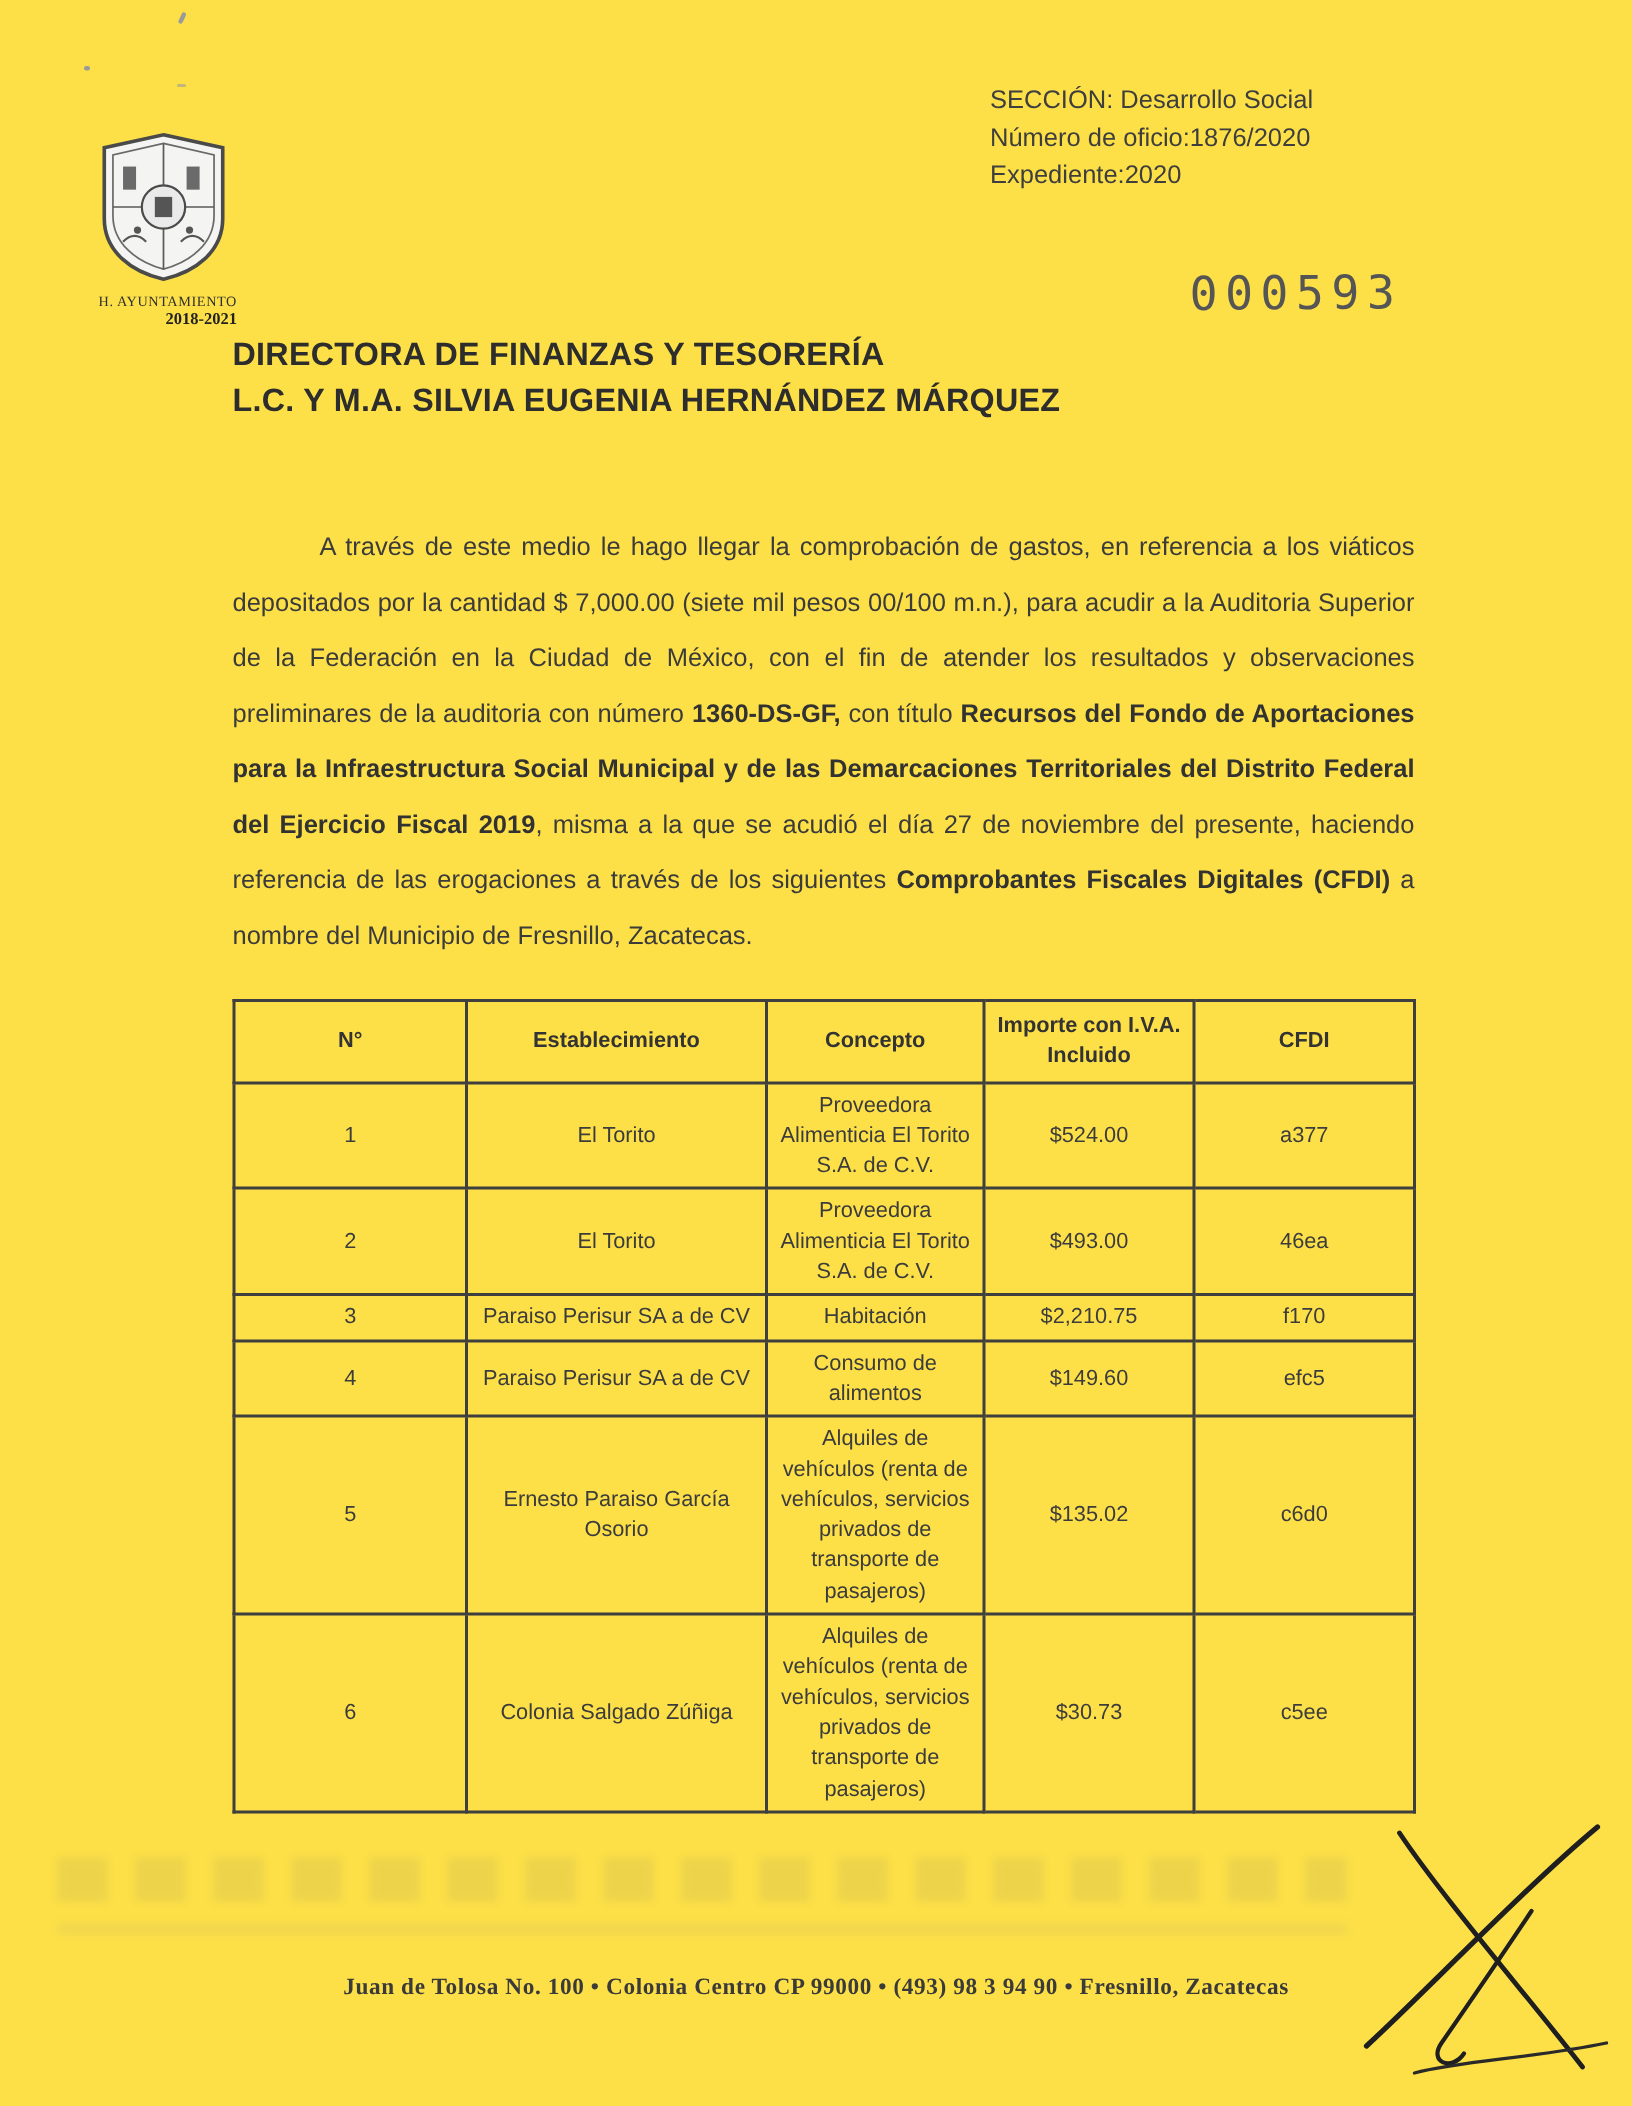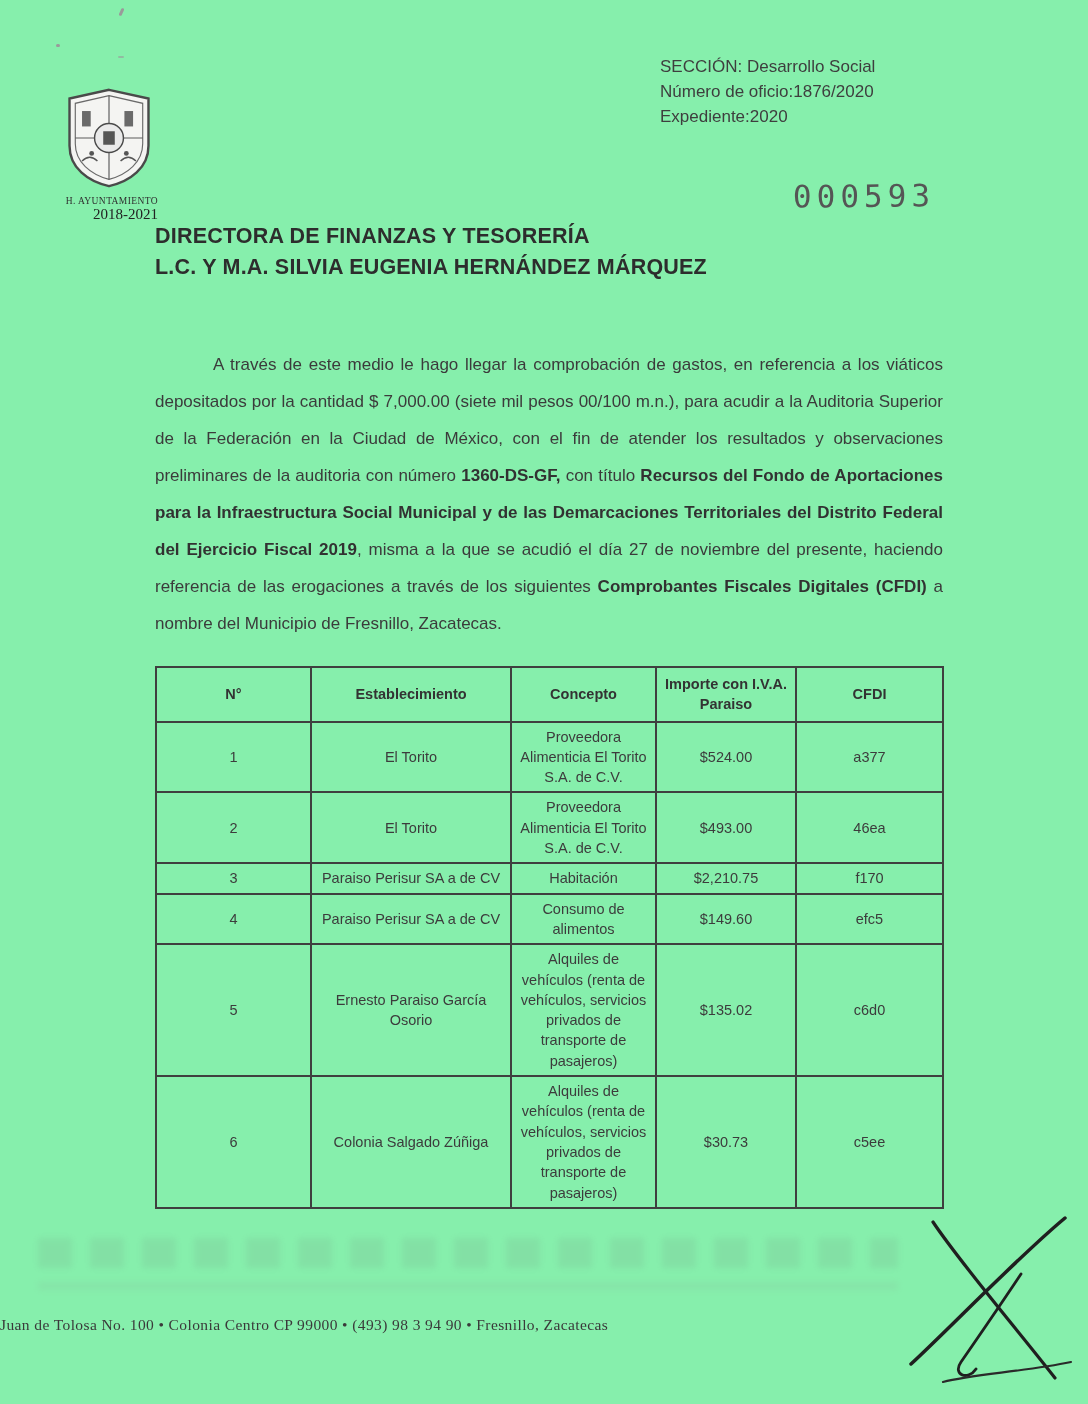--- a/index.html
+++ b/index.html
@@ -1,33 +1,33 @@
 <!DOCTYPE html>
 <html><head>
 <meta charset="utf-8">
 <style>
   html,body{margin:0;padding:0;background:#e8e8e8;}
   .page{
     position:relative;width:1088px;height:1404px;margin:0 auto;
-    background:#86efac;overflow:hidden;
+    background:#fde047;overflow:hidden;
     font-family:"Liberation Sans",sans-serif;color:#3a3a3a;
   }
   
   .scan-mark{position:absolute;background:#9a9a9a;border-radius:2px;}
   .mark-a{left:120px;top:8px;width:3px;height:8px;transform:rotate(25deg);}
   .mark-b{left:56px;top:44px;width:4px;height:3px;}
   .mark-c{left:118px;top:56px;width:6px;height:2px;opacity:.6;}
 
   
   .meta{position:absolute;left:660px;top:54px;font-size:17px;line-height:25px;color:#3e3e3e;}
 
   
   .seal{position:absolute;left:52px;top:86px;width:106px;text-align:right;}
   .seal-cap1{font-size:9.5px;letter-spacing:.4px;color:#2f2f2f;font-family:"Liberation Serif",serif;margin-top:2px;}
-  .seal-cap2{font-size:15px;font-weight:normal;font-family:"Liberation Serif",serif;color:#222;}
+  .seal-cap2{font-size:11px;font-weight:bold;font-family:"Liberation Serif",serif;color:#222;}
 
   
   .logo{position:absolute;left:220px;top:96px;width:216px;text-align:center;color:#2c2c2c;}
   .logo-word{
     font-family:"Liberation Serif",serif;font-variant:small-caps;
     font-size:44px;line-height:44px;letter-spacing:1px;color:#222;margin-top:2px;
   }
   .logo-rule{border:0;border-top:2px solid #2b2b2b;margin:1px 6px 2px 6px;}
   .logo-tagline{font-size:10.5px;color:#3d3d3d;letter-spacing:.3px;}
 
@@ -59,22 +59,22 @@
   }
   table.expenses th,table.expenses td{
     border:2px solid #3f3f3f;padding:4px 8px;
     text-align:center;vertical-align:middle;line-height:1.4;
     overflow-wrap:break-word;
   }
   table.expenses th{font-weight:bold;color:#333;padding:6px 6px;}
 
   
   .footer{
-    position:absolute;left:0;top:1316px;width:100%;
-    font-family:"Liberation Serif",serif;font-weight:normal;
+    position:absolute;left:0;top:1316px;width:100%;text-align:center;
+    font-family:"Liberation Serif",serif;font-weight:bold;
     font-size:15.5px;color:#3a3a3a;letter-spacing:.4px;
   }
 
   
   .ghost{
     position:absolute;left:38px;top:1238px;width:860px;height:58px;
     opacity:.10;filter:blur(3px);
     background:
       repeating-linear-gradient(90deg,#6a6a6a 0 34px,transparent 34px 52px),
       linear-gradient(#8a8a8a,#8a8a8a);
@@ -138,21 +138,21 @@
         <col style="width:200px">
         <col style="width:145px">
         <col style="width:140px">
         <col style="width:147px">
     </colgroup>
     <thead>
       <tr>
         <th>N°</th>
         <th>Establecimiento</th>
         <th>Concepto</th>
-        <th>Importe con I.V.A. Paraiso</th>
+        <th>Importe con I.V.A. Incluido</th>
         <th>CFDI</th>
       </tr>
     </thead>
     <tbody>
       <tr>
         <td>1</td>
         <td>El Torito</td>
         <td>Proveedora Alimenticia El Torito S.A. de C.V.</td>
         <td>$524.00</td>
         <td>a377</td>

